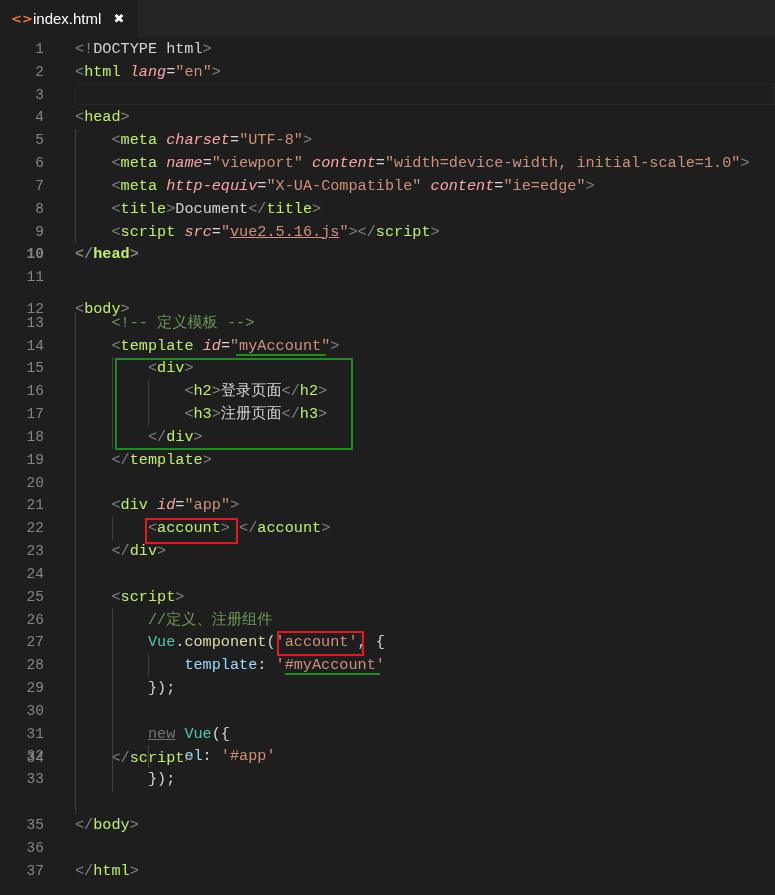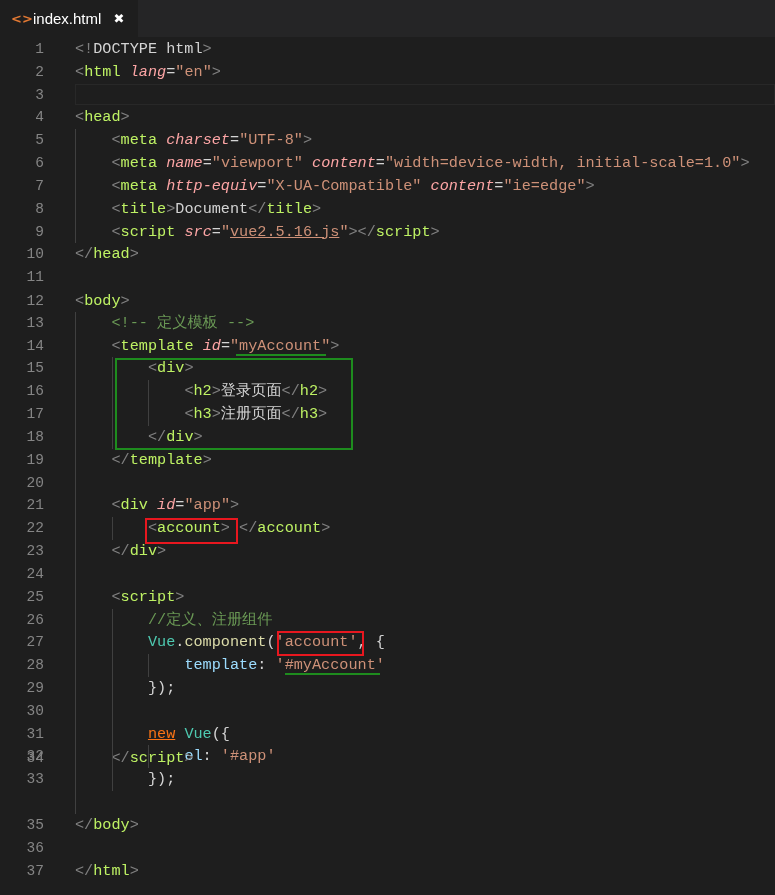--- a/index.html
+++ b/index.html
@@ -14,21 +14,21 @@
   .tab-close { color:#ffffff; font-family:"DejaVu Sans", sans-serif; font-size:13px; font-weight:bold; margin-left:12px; }
   .editor { position:absolute; left:0; top:38px; width:775px; height:857px; }
   .line { position:absolute; left:0; height:23px; width:775px; }
   .ln { position:absolute; left:0; width:44px; text-align:right; color:#858585; font-size:14.5px; line-height:23px;
         font-family:"Liberation Mono", monospace; }
   .code { position:absolute; left:75px; white-space:pre; font-size:15.2px; line-height:23px; color:#d4d4d4;
           font-family:"Liberation Mono", monospace; }
   .cur { position:absolute; left:75px; top:0; width:700px; height:21px; border:1px solid #282828; box-sizing:border-box; }
   .guide { position:absolute; width:1px; background:#404040; }
   .t-br { color:#808080; } .t-tag { color:#bef264; } .t-attr { color:#fca5a5;font-style:italic; } .t-str { color:#ce9178; }
-  .t-cm { color:#6a9955; } .t-txt { color:#d4d4d4; } .t-kw { color:#f97316;text-decoration:underline; } .t-cls { color:#4ec9b0; }
+  .t-cm { color:#6a9955; } .t-txt { color:#d4d4d4; } .t-kw { color:#737373;text-decoration:underline; } .t-cls { color:#4ec9b0; }
   .t-fn { color:#dcdcaa; } .t-prop { color:#9cdcfe; }
   .u-link { text-decoration:underline; text-decoration-color:#ce9178; }
   .box-green { position:absolute; border:2px solid #1e8c1e; box-sizing:border-box; }
   .box-red { position:absolute; border:2px solid #e8171f; box-sizing:border-box; }
   .uline-green { position:absolute; height:2px; background:#1e8c1e; }
 </style>
 </head>
 <body>
 
 <div class="tabbar">
@@ -70,29 +70,29 @@
       <span class="code"><span class="t-txt">    </span><span class="t-br">&lt;</span><span class="t-tag">meta</span><span class="t-txt"> </span><span class="t-attr">http-equiv</span><span class="t-txt">=</span><span class="t-str">"X-UA-Compatible"</span><span class="t-txt"> </span><span class="t-attr">content</span><span class="t-txt">=</span><span class="t-str">"ie=edge"</span><span class="t-br">&gt;</span></span>
     </div>
     <div class="line" style="top: 159.74px;">
       <span class="ln">8</span>
       <span class="code"><span class="t-txt">    </span><span class="t-br">&lt;</span><span class="t-tag">title</span><span class="t-br">&gt;</span><span class="t-txt">Document</span><span class="t-br">&lt;/</span><span class="t-tag">title</span><span class="t-br">&gt;</span></span>
     </div>
     <div class="line" style="top: 182.56px;">
       <span class="ln">9</span>
       <span class="code"><span class="t-txt">    </span><span class="t-br">&lt;</span><span class="t-tag">script</span><span class="t-txt"> </span><span class="t-attr">src</span><span class="t-txt">=</span><span class="t-str">"</span><span class="t-str u-link">vue2.5.16.js</span><span class="t-str">"</span><span class="t-br">&gt;&lt;/</span><span class="t-tag">script</span><span class="t-br">&gt;</span></span>
     </div>
-    <div class="line" style="top: 205.38px;">
+    <div class="line" style="top: 205.38px; font-weight: bold;">
       <span class="ln">10</span>
       <span class="code"><span class="t-br">&lt;/</span><span class="t-tag">head</span><span class="t-br">&gt;</span></span>
     </div>
     <div class="line" style="top: 228.2px; padding-left: 24px;">
       <span class="ln">11</span>
       <span class="code"></span>
     </div>
-    <div class="line" style="top: 252px;">
+    <div class="line" style="top: 260px;">
       <span class="ln">12</span>
       <span class="code"><span class="t-br">&lt;</span><span class="t-tag">body</span><span class="t-br">&gt;</span></span>
     </div>
     <div class="line" style="top: 273.84px;">
       <span class="ln">13</span>
       <span class="code"><span class="t-txt">    </span><span class="t-cm">&lt;!-- 定义模板 --&gt;</span></span>
     </div>
     <div class="line" style="top: 296.66px;">
       <span class="ln">14</span>
       <span class="code"><span class="t-txt">    </span><span class="t-br">&lt;</span><span class="t-tag">template</span><span class="t-txt"> </span><span class="t-attr">id</span><span class="t-txt">=</span><span class="t-str">"myAccount"</span><span class="t-br">&gt;</span></span>

